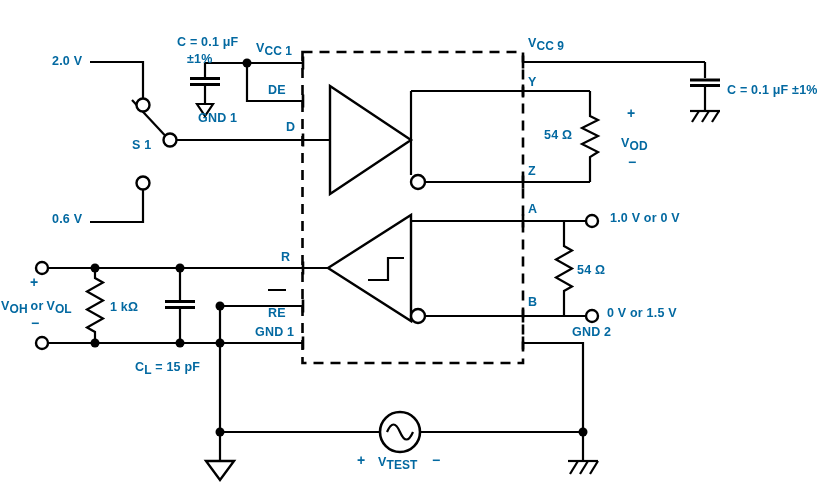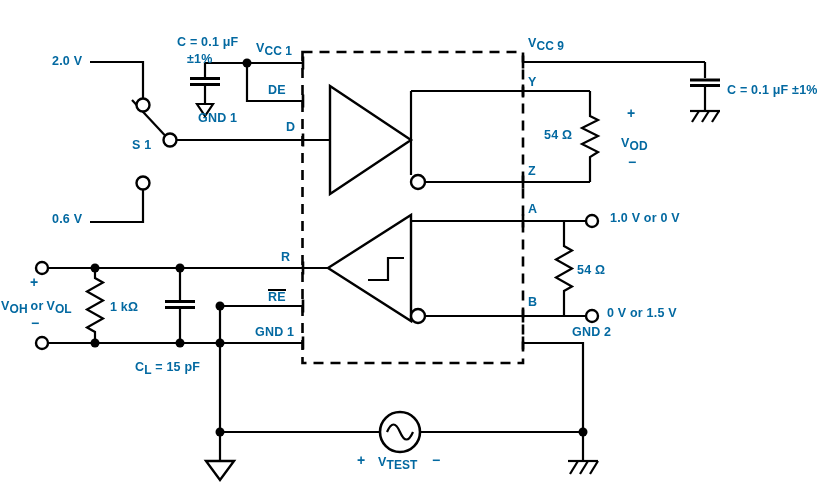--- a/index.html
+++ b/index.html
@@ -3,21 +3,21 @@
 <meta charset="utf-8">
 <style>
   html,body{margin:0;padding:0;background:#fff;}
   .stage{position:relative;width:821px;height:484px;background:#fff;overflow:hidden;
          font-family:"Liberation Sans",sans-serif;color:#000;}
   svg{position:absolute;left:0;top:0;}
   .lbl{position:absolute;font-weight:bold;font-size:12.5px;line-height:13px;white-space:nowrap;
        letter-spacing:.2px;color:#0369a1;}
   .big{font-size:14px;}
   .sub{font-size:12px;position:relative;top:3px;letter-spacing:0;}
-  .ovl{display:inline-block;border-top:2.2px solid #000;padding-top:0;}
+  .ovl{display:inline-block;border-top:2.2px solid #000;padding-top:16px;}
   .note{font-size:8.5px;line-height:10.5px;text-align:center;letter-spacing:0;}
   .orw{margin:0 3px;}
 </style>
 </head>
 <body>
 
 <div class="stage">
 
   <svg width="821" height="484" viewBox="0 0 821 484" fill="none" stroke="#000" stroke-width="2.2" stroke-linecap="butt" stroke-linejoin="miter">
 

